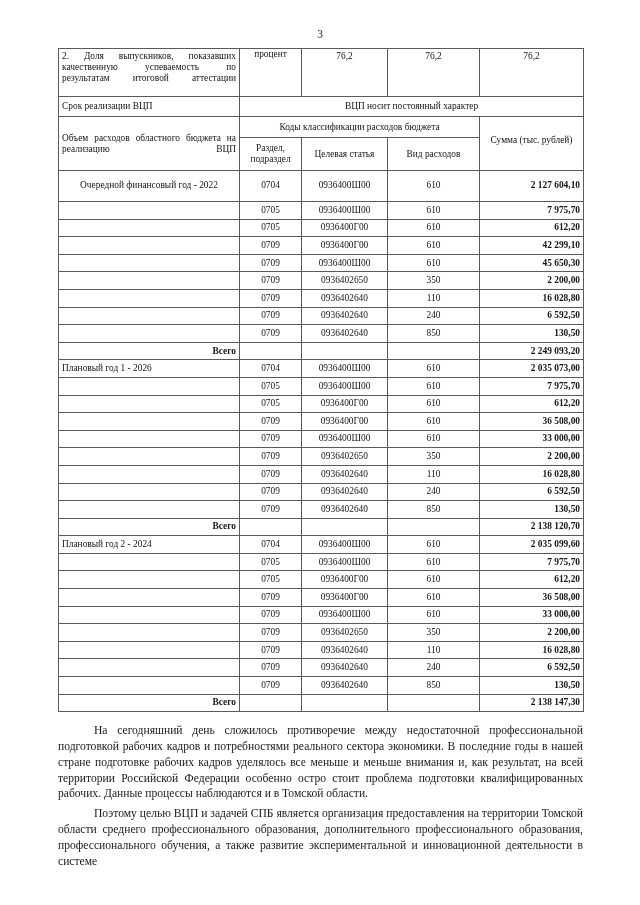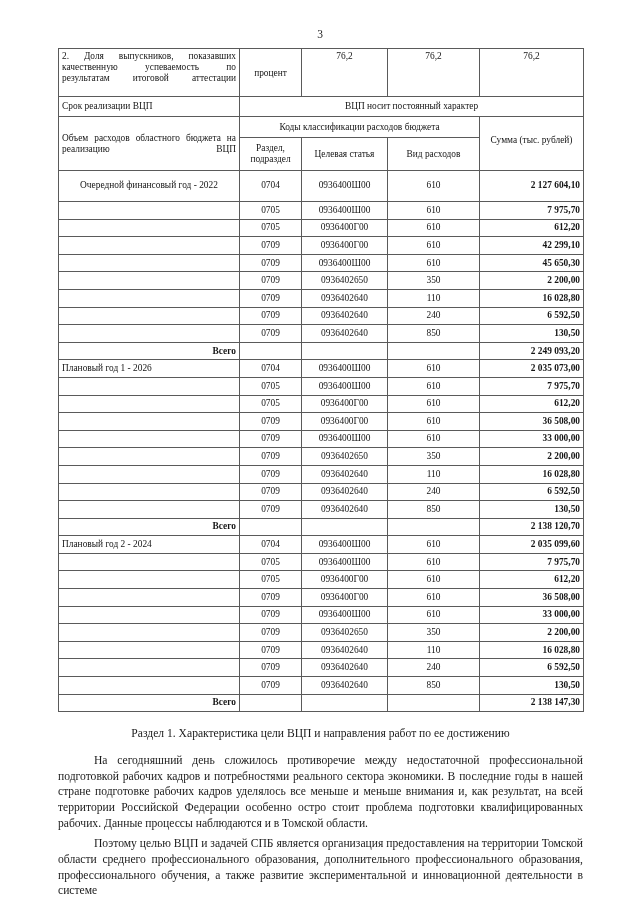--- a/index.html
+++ b/index.html
@@ -103,21 +103,21 @@
         <col class="c-name">
         <col class="c-razdel">
         <col class="c-celev">
         <col class="c-vid">
         <col class="c-summa">
       </colgroup>
       <tbody>
 
         <tr>
           <td class="just pad-l" style="height:44px; vertical-align:top; padding-top:2px;">2. Доля выпускников, показавших качественную успеваемость по результатам итоговой аттестации</td>
-          <td class="ctr" style="vertical-align:top; padding-top:19px;margin-top:6px;">процент</td>
+          <td class="ctr" style="vertical-align:top; padding-top:0;margin-top:6px;">процент</td>
           <td class="ctr" style="vertical-align:top; padding-top:2px;">76,2</td>
           <td class="ctr" style="vertical-align:top; padding-top:2px;">76,2</td>
           <td class="ctr" style="vertical-align:top; padding-top:2px;">76,2</td>
         </tr>
 
         <tr class="r-tall">
           <td class="lft">Срок реализации ВЦП</td>
           <td class="ctr" colspan="4">ВЦП носит постоянный характер</td>
         </tr>
 
@@ -341,20 +341,19 @@
           <td class="rgt pad-r">Всего</td>
           <td></td>
           <td></td>
           <td></td>
           <td class="rgt pad-r">2 138 147,30</td>
         </tr>
 
       </tbody>
     </table>
 
-    <div class="section-heading">Раздел 1. Характеристика цели ВЦП и направления работ по ее достижению</div>
 
     <p class="body-par">На сегодняшний день сложилось противоречие между недостаточной профессиональной подготовкой рабочих кадров и потребностями реального сектора экономики. В последние годы в нашей стране подготовке рабочих кадров уделялось все меньше и меньше внимания и, как результат, на всей территории Российской Федерации особенно остро стоит проблема подготовки квалифицированных рабочих. Данные процессы наблюдаются и в Томской области.</p>
 
     <p class="body-par tight">Поэтому целью ВЦП и задачей СПБ является организация предоставления на территории Томской области среднего профессионального образования, дополнительного профессионального образования, профессионального обучения, а также развитие экспериментальной и инновационной деятельности в системе</p>
 
   </div>
 </div>
 
 </body></html>

